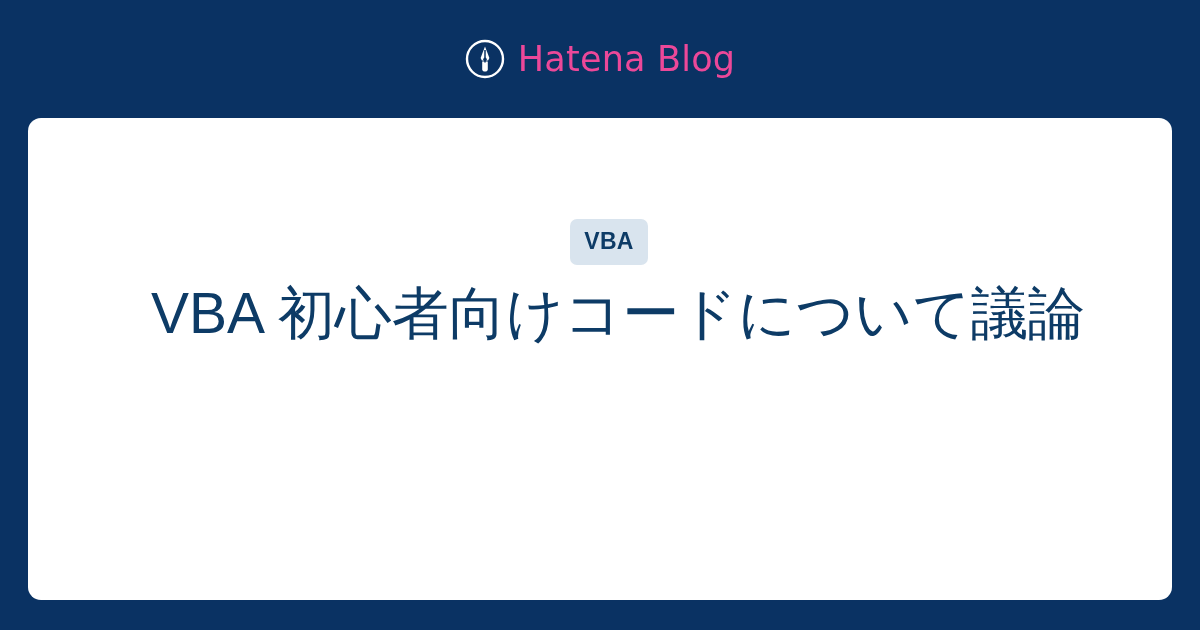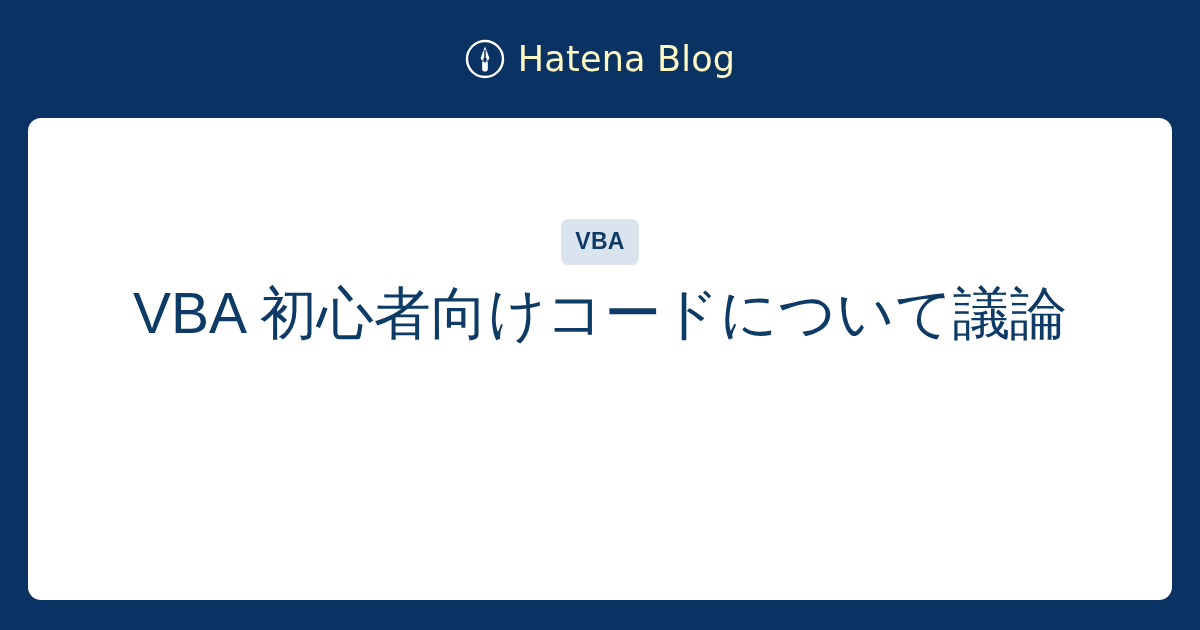--- a/index.html
+++ b/index.html
@@ -27,21 +27,21 @@
     justify-content: center;
     gap: 13px;
   }
   .brand-icon {
     width: 40px;
     height: 40px;
     display: block;
     flex: 0 0 auto;
   }
   .brand-text {
-    color: #fef9c3;
+    color: #ec4899;
     font-size: 35px;
     font-weight: 400;
     letter-spacing: 0.2px;
     line-height: 1;
     white-space: nowrap;
     font-family: "DejaVu Sans", "Liberation Sans", sans-serif;
   }
 
   
   .card {
@@ -49,20 +49,21 @@
     left: 28px;
     top: 118px;
     width: 1144px;
     height: 482px;
     background: #ffffff;
     border-radius: 13px;
     box-sizing: border-box;
     display: flex;
     flex-direction: column;
     align-items: center;
+    padding-left: 18px;
   }
 
   .card-inner {
     width: 100%;
     height: 100%;
     position: relative;
   }
 
   
   .tag-row {

